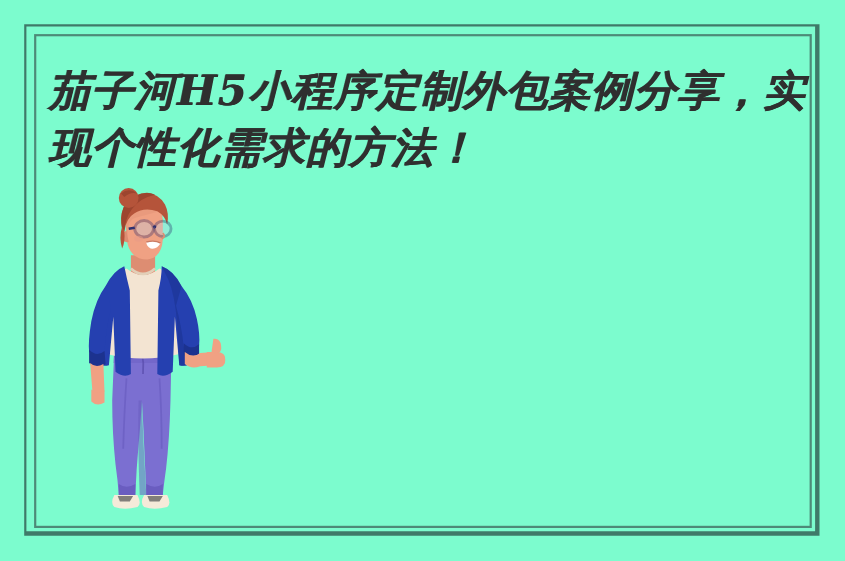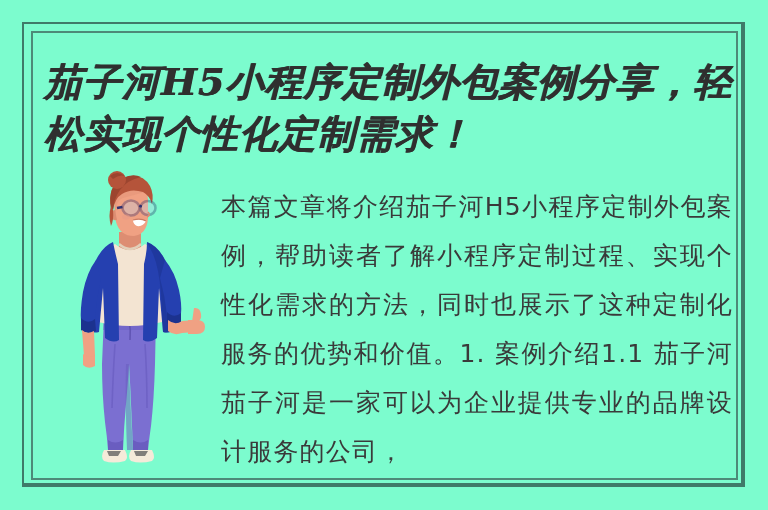--- a/index.html
+++ b/index.html
@@ -49,21 +49,21 @@
   .person svg{display:block;width:150px;height:300px;}
 </style>
 </head>
 <body>
 
 <div id="page">
 
   <div class="frame-outer"></div>
   <div class="frame-inner"></div>
 
-  <div class="title">茄子河H5小程序定制外包案例分享，轻松实现个性化定制需求！</div>
+  <div class="title">茄子河H5小程序定制外包案例分享，实现个性化需求的方法！</div>
 
   <div class="person">
     <svg viewBox="0 0 150 300" xmlns="http://www.w3.org/2000/svg">
 
       <path d="M49 148 L101 148 L100 196 Q99 232 96 258 Q94 272 93 282 L78 282 Q77 258 76 236 Q75 212 74 196 Q73 214 71 236 Q69 258 68 282 L53 282 Q52 268 50 254 Q47 226 47 196 Z" fill="#7b6fd1"></path>
       <path d="M74 196 Q75 230 78 282 L72 282 Q70 230 71 196 Z" fill="#6a5dc0" opacity="0.55"></path>
       <path d="M49 148 L101 148 L101 162 L48 162 Z" fill="#6a5dc0" opacity="0.45"></path>
       <path d="M74 152 Q76 162 75 172" stroke="#5b4fae" stroke-width="1.6" fill="none" opacity="0.8"></path>
       <path d="M60 176 Q58 206 57 240" stroke="#6a5dc0" stroke-width="1.6" fill="none" opacity="0.7"></path>
       <path d="M90 176 Q92 206 92 240" stroke="#6a5dc0" stroke-width="1.6" fill="none" opacity="0.7"></path>
@@ -120,15 +120,14 @@
 
       <path d="M78 52 Q86 50 91 53 Q88 59 82 58 Q78 56 78 52 Z" fill="#ffffff"></path>
       <path d="M78 52 Q86 50 91 53" stroke="#c97a62" stroke-width="1.2" fill="none"></path>
 
       <path d="M93 44 Q96 47 92 49" stroke="#dd8d72" stroke-width="1.6" fill="none"></path>
 
       <ellipse cx="71" cy="49" rx="4" ry="2.6" fill="#e89b87" opacity="0.55"></ellipse>
     </svg>
   </div>
 
-  <div class="body-text">本篇文章将介绍茄子河H5小程序定制外包案例，帮助读者了解小程序定制过程、实现个性化需求的方法，同时也展示了这种定制化服务的优势和价值。1. 案例介绍1.1 茄子河茄子河是一家可以为企业提供专业的品牌设计服务的公司，</div>
 
 </div>
 
 </body></html>

